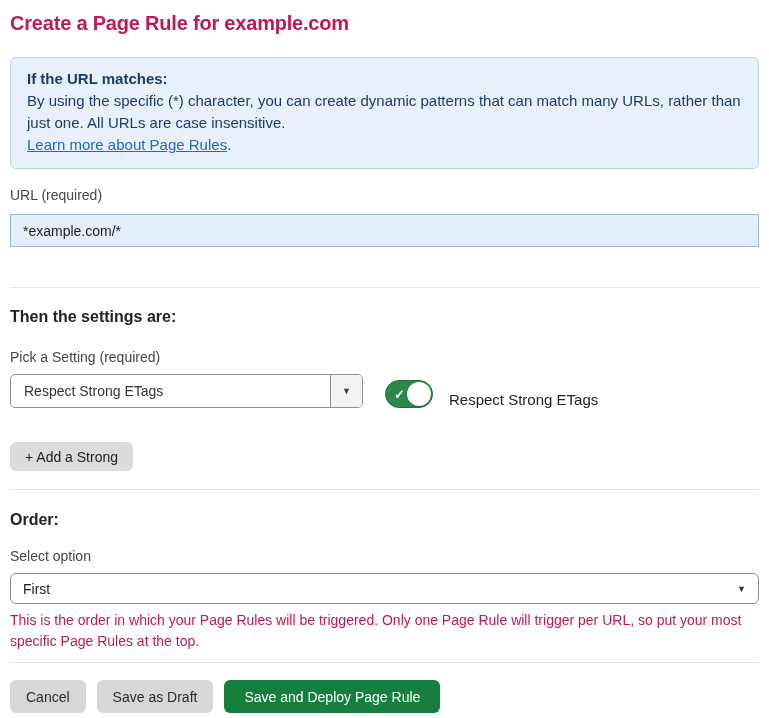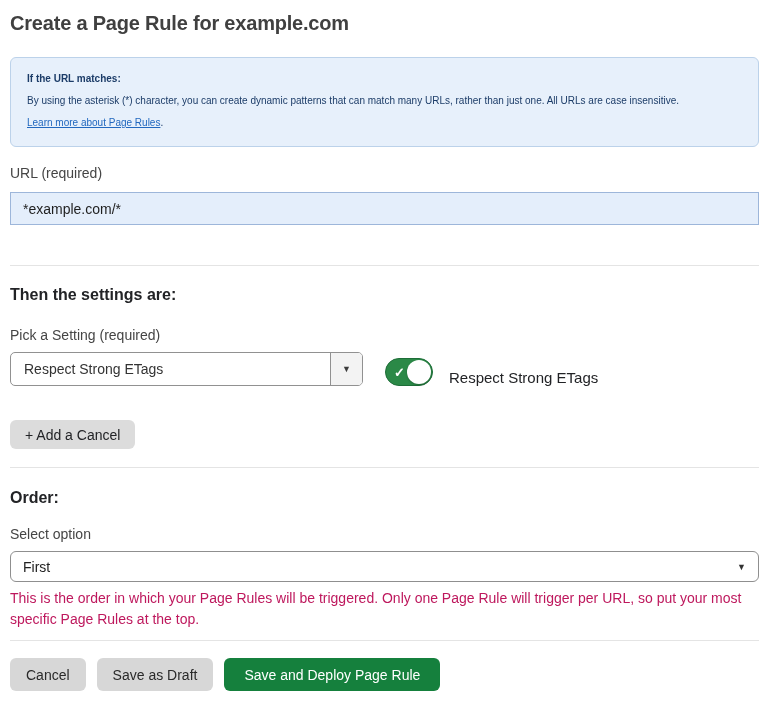--- a/index.html
+++ b/index.html
@@ -12,32 +12,32 @@
     font-family: "Liberation Sans", sans-serif;
     overflow: hidden;
   }
   .container { padding: 0 10px; }
 
   .page-title {
     margin: 10px 0 0;
     font-size: 20px;
     line-height: 26px;
     font-weight: 700;
-    color: #404040;
+    color: #be185d;
     letter-spacing: -0.2px;
   }
 
   .info-box {
     margin-top: 21px;
     background: #e7f0fb;
     border: 1px solid #bcd2ea;
     border-radius: 6px;
     padding: 10px 16px 12px;
     color: #1c3c68;
-    font-size: 10px;
+    font-size: 15px;
     line-height: 22px;
   }
   .info-heading { font-weight: 700; }
   .info-link {
     color: #2268bf;
     text-decoration: underline;
     cursor: pointer;
   }
 
   .field-label {
@@ -227,21 +227,21 @@
 </style>
 </head>
 <body>
 
 <div class="container">
 
   <h1 class="page-title">Create a Page Rule for example.com</h1>
 
   <div class="info-box">
     <div class="info-heading">If the URL matches:</div>
-    <div class="info-body">By using the asterisk (*) character, you can create dynamic patterns that can match many URLs, rather than just one. All URLs are case insensitive.</div>
+    <div class="info-body">By using the specific (*) character, you can create dynamic patterns that can match many URLs, rather than just one. All URLs are case insensitive.</div>
     <div>
       <span class="info-link">Learn more about Page Rules</span><span>.</span>
     </div>
   </div>
 
   <div class="field-label">URL (required)</div>
   <input class="url-input" type="text" value="*example.com/*" style="">
 
   <hr class="divider divider-1">
 
@@ -254,21 +254,21 @@
       <span class="setting-select-value">Respect Strong ETags</span>
       <span class="select-arrow-box">▼</span>
     </div>
     <div class="toggle">
       <span class="toggle-check">✓</span>
       <span class="toggle-knob"></span>
     </div>
     <span class="toggle-text">Respect Strong ETags</span>
   </div>
 
-  <button class="add-setting-btn">+ Add a Cancel</button>
+  <button class="add-setting-btn">+ Add a Strong</button>
 
   <hr class="divider divider-2">
 
   <h2 class="section-heading order">Order:</h2>
 
   <div class="field-label">Select option</div>
 
   <div class="order-select">
     <span>First</span>
     <span class="order-caret">▼</span>

